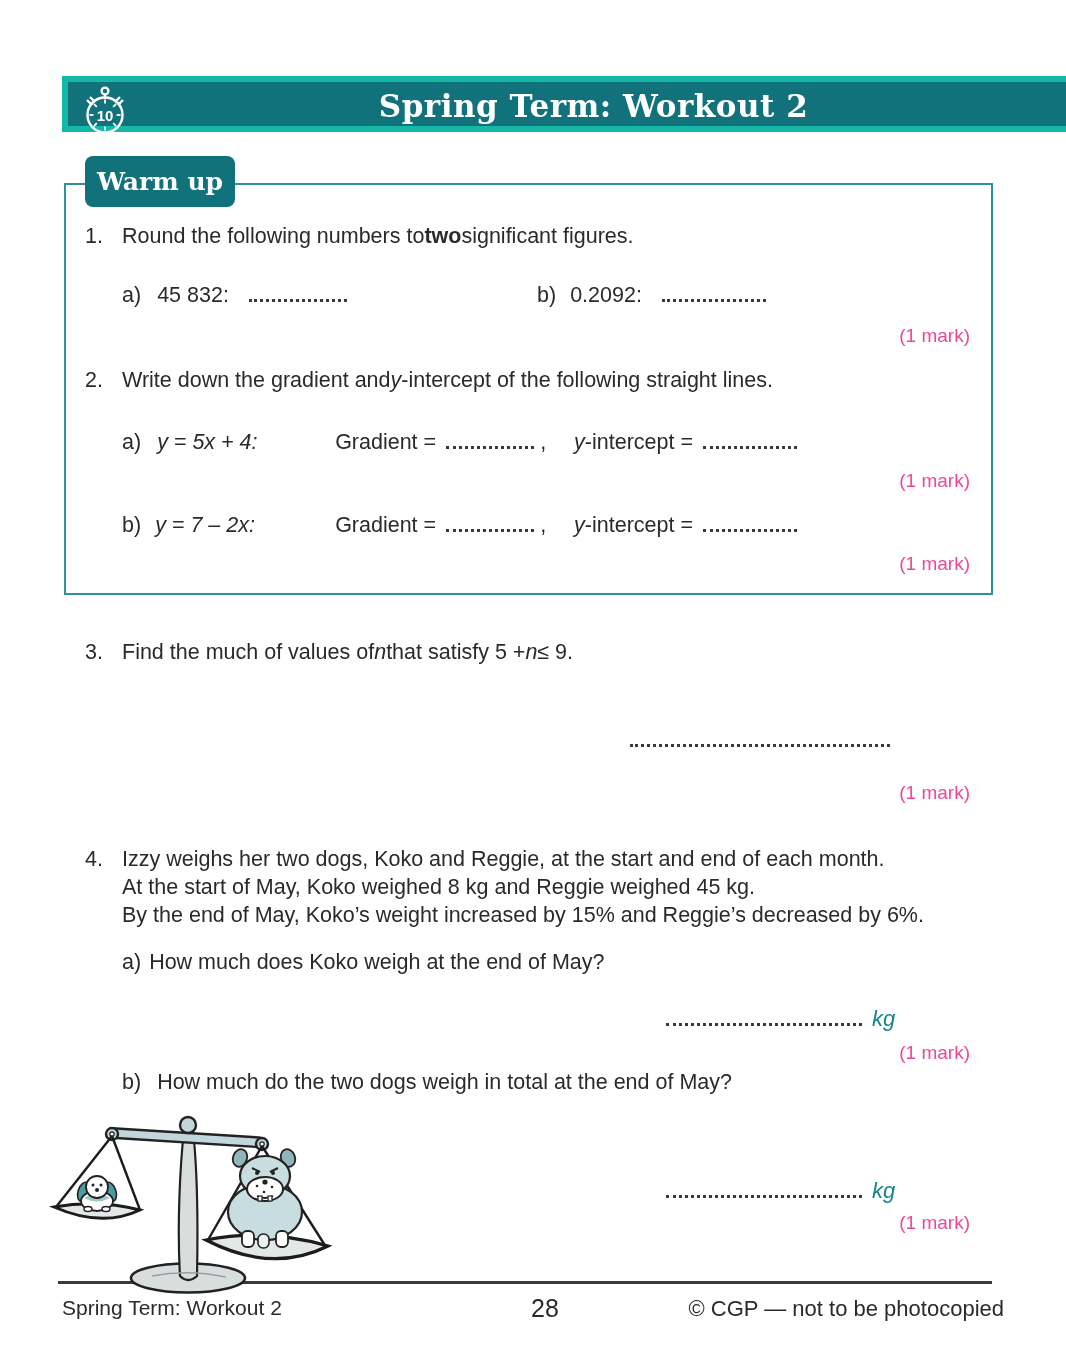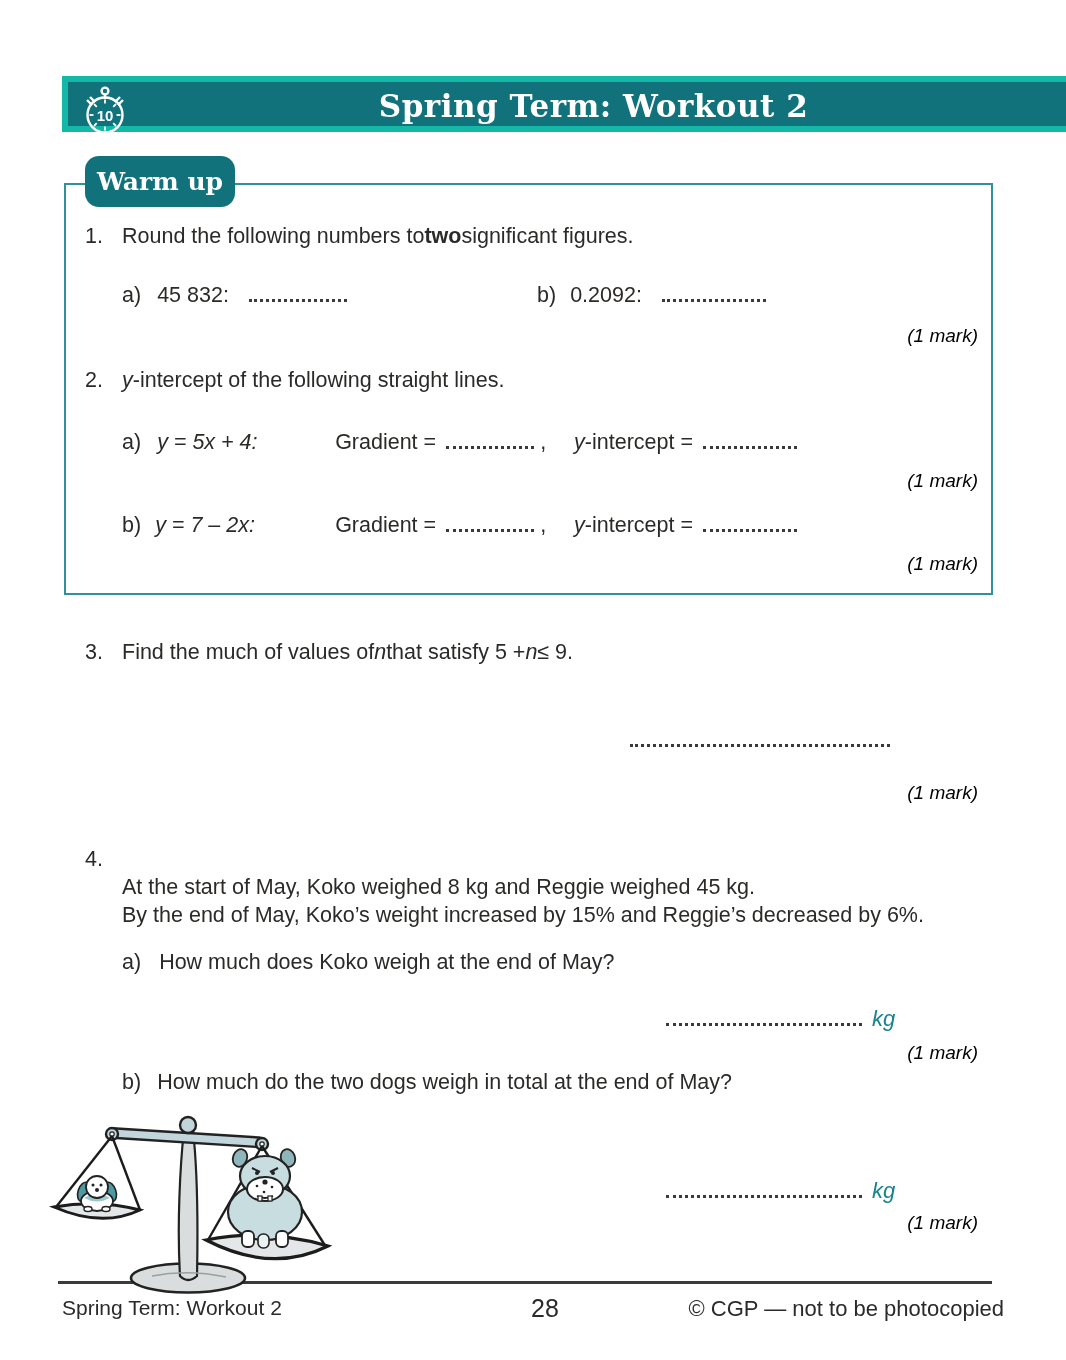--- a/index.html
+++ b/index.html
@@ -20,32 +20,32 @@
   }
   .stopwatch { position:absolute; left:12px; top:1px; }
 
   
   .warm-box {
     position:absolute; left:64px; top:183px; width:929px; height:412px;
     border:2px solid #2f9199; box-sizing:border-box; background:#ffffff;
   }
   .warm-badge {
     position:absolute; left:85px; top:156px; width:150px; height:51px;
-    background:#11727b; border-radius:14px; color:#ffffff;
+    background:#11727b; border-radius:8px; color:#ffffff;
     font-family:"DejaVu Serif", serif; font-weight:bold; font-size:25px;
     display:flex; align-items:center; justify-content:center; z-index:3;
   }
 
   
   .row { position:absolute; font-size:21.5px; display:flex; align-items:baseline; white-space:nowrap; }
   .qnum { width:37px; flex:0 0 auto; }
   .it   { font-style:italic; }
   .bold { font-weight:bold; }
   .mark {
-    position:absolute; right:88px; font-size:19px; font-style:italic; color:#000000;
+    position:absolute; right:96px; font-size:19px; color:#ec4899;
   }
   .dots {
     display:inline-block; border-bottom:3px dotted #3a3a3a;
     margin-bottom:-7px; flex:0 0 auto;
   }
   .kg { color:#17838c; font-size:22px; margin-left:10px;font-style:italic; }
 
   
   .ground-line {
     position:absolute; left:58px; top:1281px; width:934px; height:0;
@@ -104,20 +104,21 @@
   </div>
   <div class="row" style="left:537px; top:283px;">
     <span>b)</span>
     <span style="margin-left:14px;">0.2092:</span>
     <span class="dots" style="width:104px; margin-left:20px;"></span>
   </div>
   <div class="mark" style="top:325px;">(1 mark)</div>
 
   <div class="row" style="left:85px; top:368px;">
     <span class="qnum">2.</span>
+    <span>Write down the gradient and </span>
       <span class="it">y</span>
       <span>-intercept of the following straight lines.</span>
   </div>
 
   <div class="row" style="left:122px; top:430px;">
     <span>a)</span>
     <span class="it" style="margin-left:16px; width:150px;">y = 5x + 4:</span>
     <span style="margin-left:28px;">Gradient =</span>
     <span class="dots" style="width:88px; margin-left:10px;"></span>
     <span style="margin-left:6px;">,</span>
@@ -148,29 +149,29 @@
       <span> ≤ 9.</span>
   </div>
   <div class="row" style="left:630px; top:744px;">
     <span class="dots" style="width:260px;"></span>
   </div>
   <div class="mark" style="top:782px;">(1 mark)</div>
 
   <div class="row" style="left:85px; top:845px;">
     <span class="qnum">4.</span>
     <span style="white-space:normal; width:845px; line-height:28px; display:inline-block;">
-      <br>
+      <span>Izzy weighs her two dogs, Koko and Reggie, at the start and end of each month.</span><br>
       <span>At the start of May, Koko weighed 8 kg and Reggie weighed 45 kg.</span><br>
       <span>By the end of May, Koko’s weight increased by 15% and Reggie’s decreased by 6%.</span>
     </span>
   </div>
 
   <div class="row" style="left:122px; top:950px;">
     <span>a)</span>
-    <span style="margin-left:18px;">How much does Koko weigh at the end of May?</span>
+    <span style="margin-left:8px;">How much does Koko weigh at the end of May?</span>
   </div>
   <div class="row" style="left:666px; top:1006px;">
     <span class="dots" style="width:196px;"></span>
     <span class="kg">kg</span>
   </div>
   <div class="mark" style="top:1042px;">(1 mark)</div>
 
   <div class="row" style="left:122px; top:1070px;">
     <span>b)</span>
     <span style="margin-left:16px;">How much do the two dogs weigh in total at the end of May?</span>

